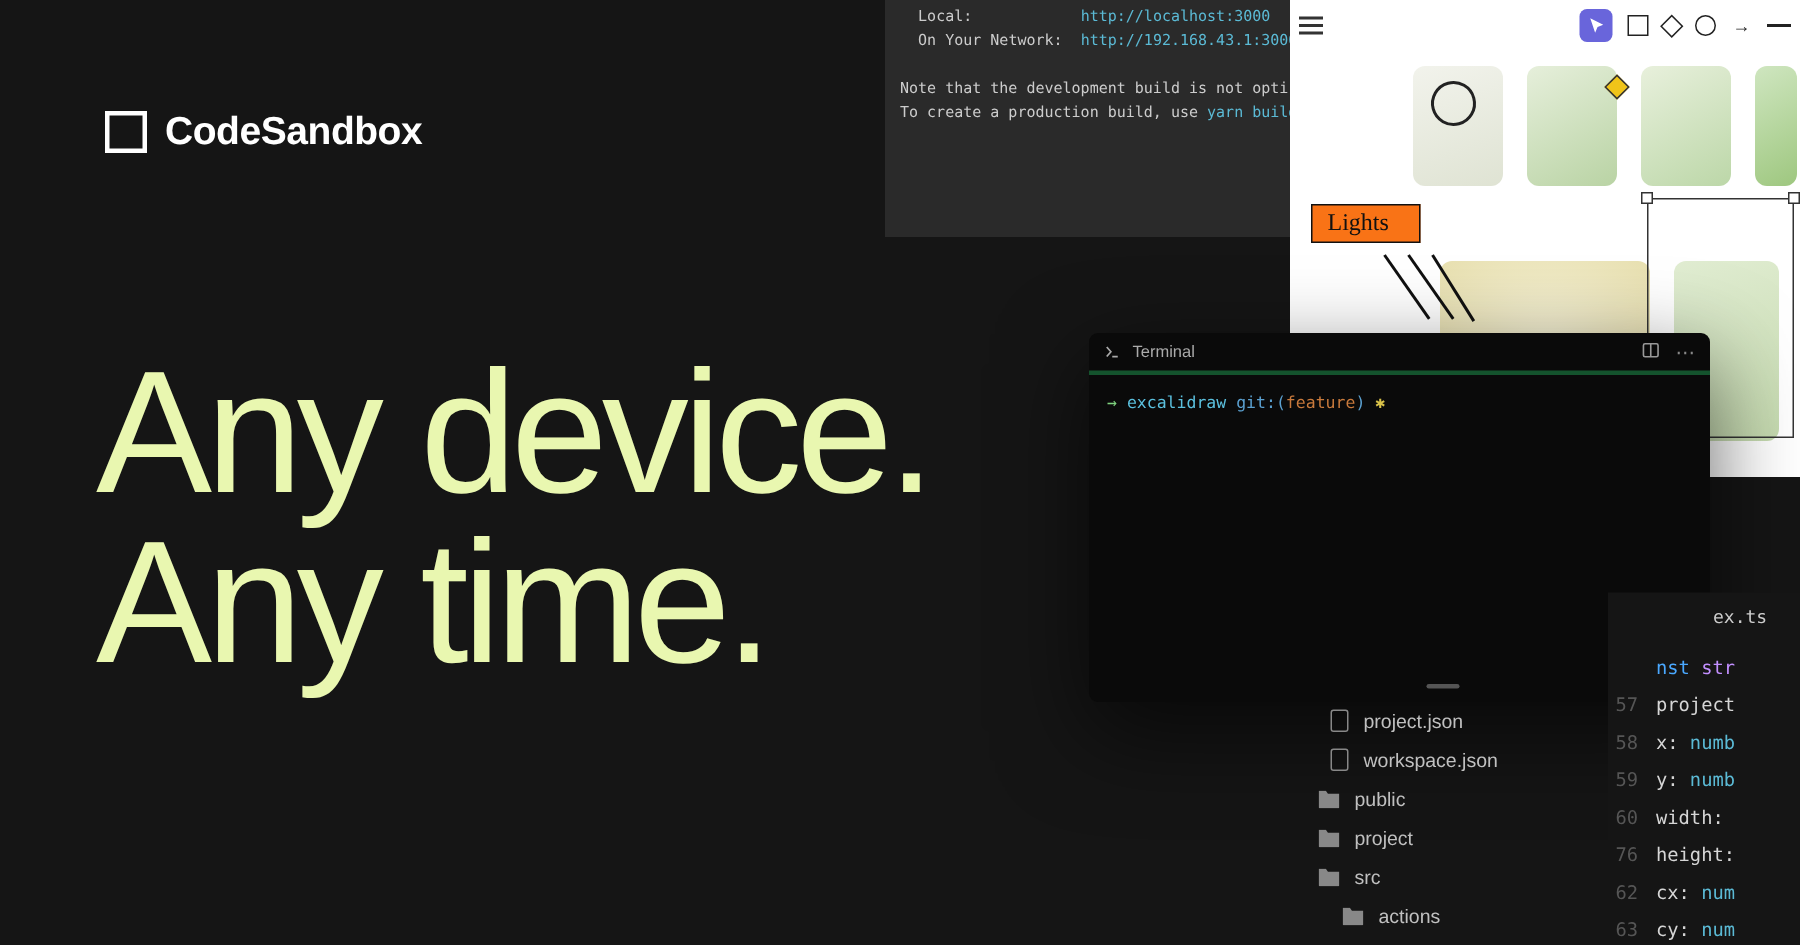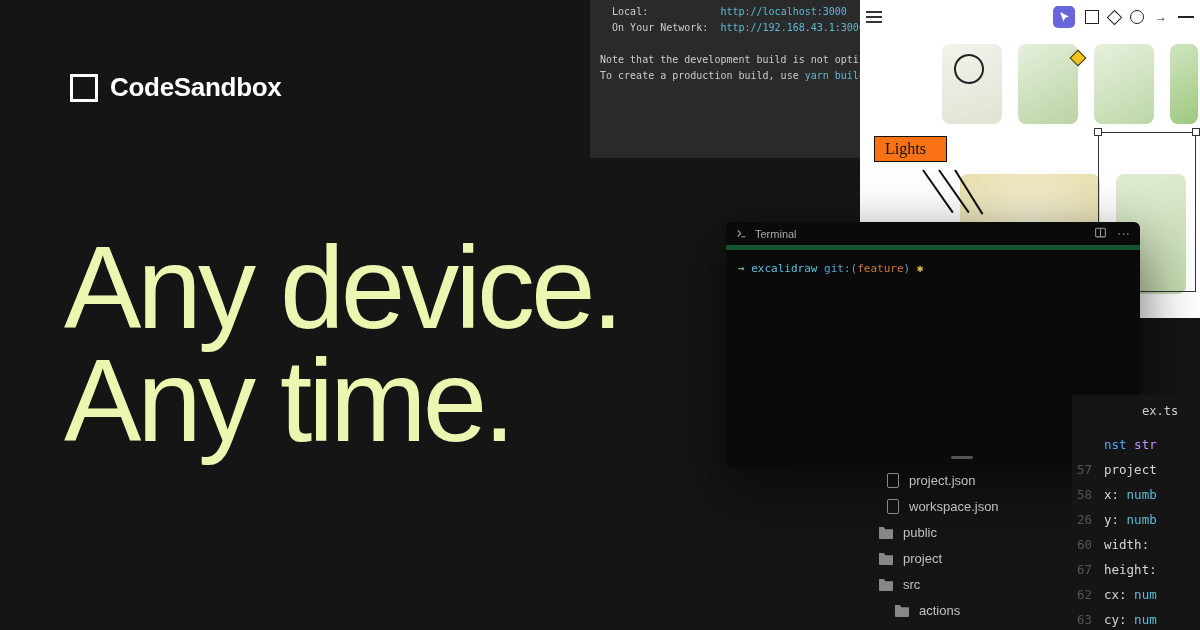--- a/index.html
+++ b/index.html
@@ -170,21 +170,21 @@
       width: 414px;
       height: 246px;
       background: #0a0a0a;
       border-radius: 6px;
       box-shadow: 0 20px 60px rgba(0,0,0,0.6);
       overflow: hidden;
     }
     .term-header {
       display: flex; align-items: center; justify-content: space-between;
       height: 28px; padding: 11px 10px;
-      border-bottom: 5px solid #14532d;
+      border-bottom: 3px solid #14532d;
       font-size: 11px; color: #aaa;
     }
     .term-header-left { display: flex; align-items: center; gap: 8px; }
     .term-header-right { display: flex; gap: 10px; color: #888; font-size: 13px; }
     .term-body { padding: 10px 12px; font-size: 11px; line-height: 18px; }
     .term-body .arrow { color: #7fd27f; }
     .term-body .dir { color: #5bc0de; }
     .term-body .git { color: #5ba0d0; }
     .term-body .branch { color: #c97a3c; }
     .term-body .star { color: #d9c24a; }
@@ -348,29 +348,29 @@
   </div>
   <div class="ed-line">
     <span class="ed-gutter">57</span>
     <span class="ed-code tok-prop">project</span>
   </div>
   <div class="ed-line">
     <span class="ed-gutter">58</span>
     <span class="ed-code"><span class="tok-prop">x: </span><span class="tok-type">numb</span></span>
   </div>
   <div class="ed-line">
-    <span class="ed-gutter">26</span>
+    <span class="ed-gutter">59</span>
     <span class="ed-code"><span class="tok-prop">y: </span><span class="tok-type">numb</span></span>
   </div>
   <div class="ed-line">
     <span class="ed-gutter">60</span>
     <span class="ed-code tok-prop">width:</span>
   </div>
   <div class="ed-line">
-    <span class="ed-gutter">67</span>
+    <span class="ed-gutter">76</span>
     <span class="ed-code tok-prop">height:</span>
   </div>
   <div class="ed-line">
     <span class="ed-gutter">62</span>
     <span class="ed-code"><span class="tok-prop">cx: </span><span class="tok-type">num</span></span>
   </div>
   <div class="ed-line">
     <span class="ed-gutter">63</span>
     <span class="ed-code"><span class="tok-prop">cy: </span><span class="tok-type">num</span></span>
   </div>

